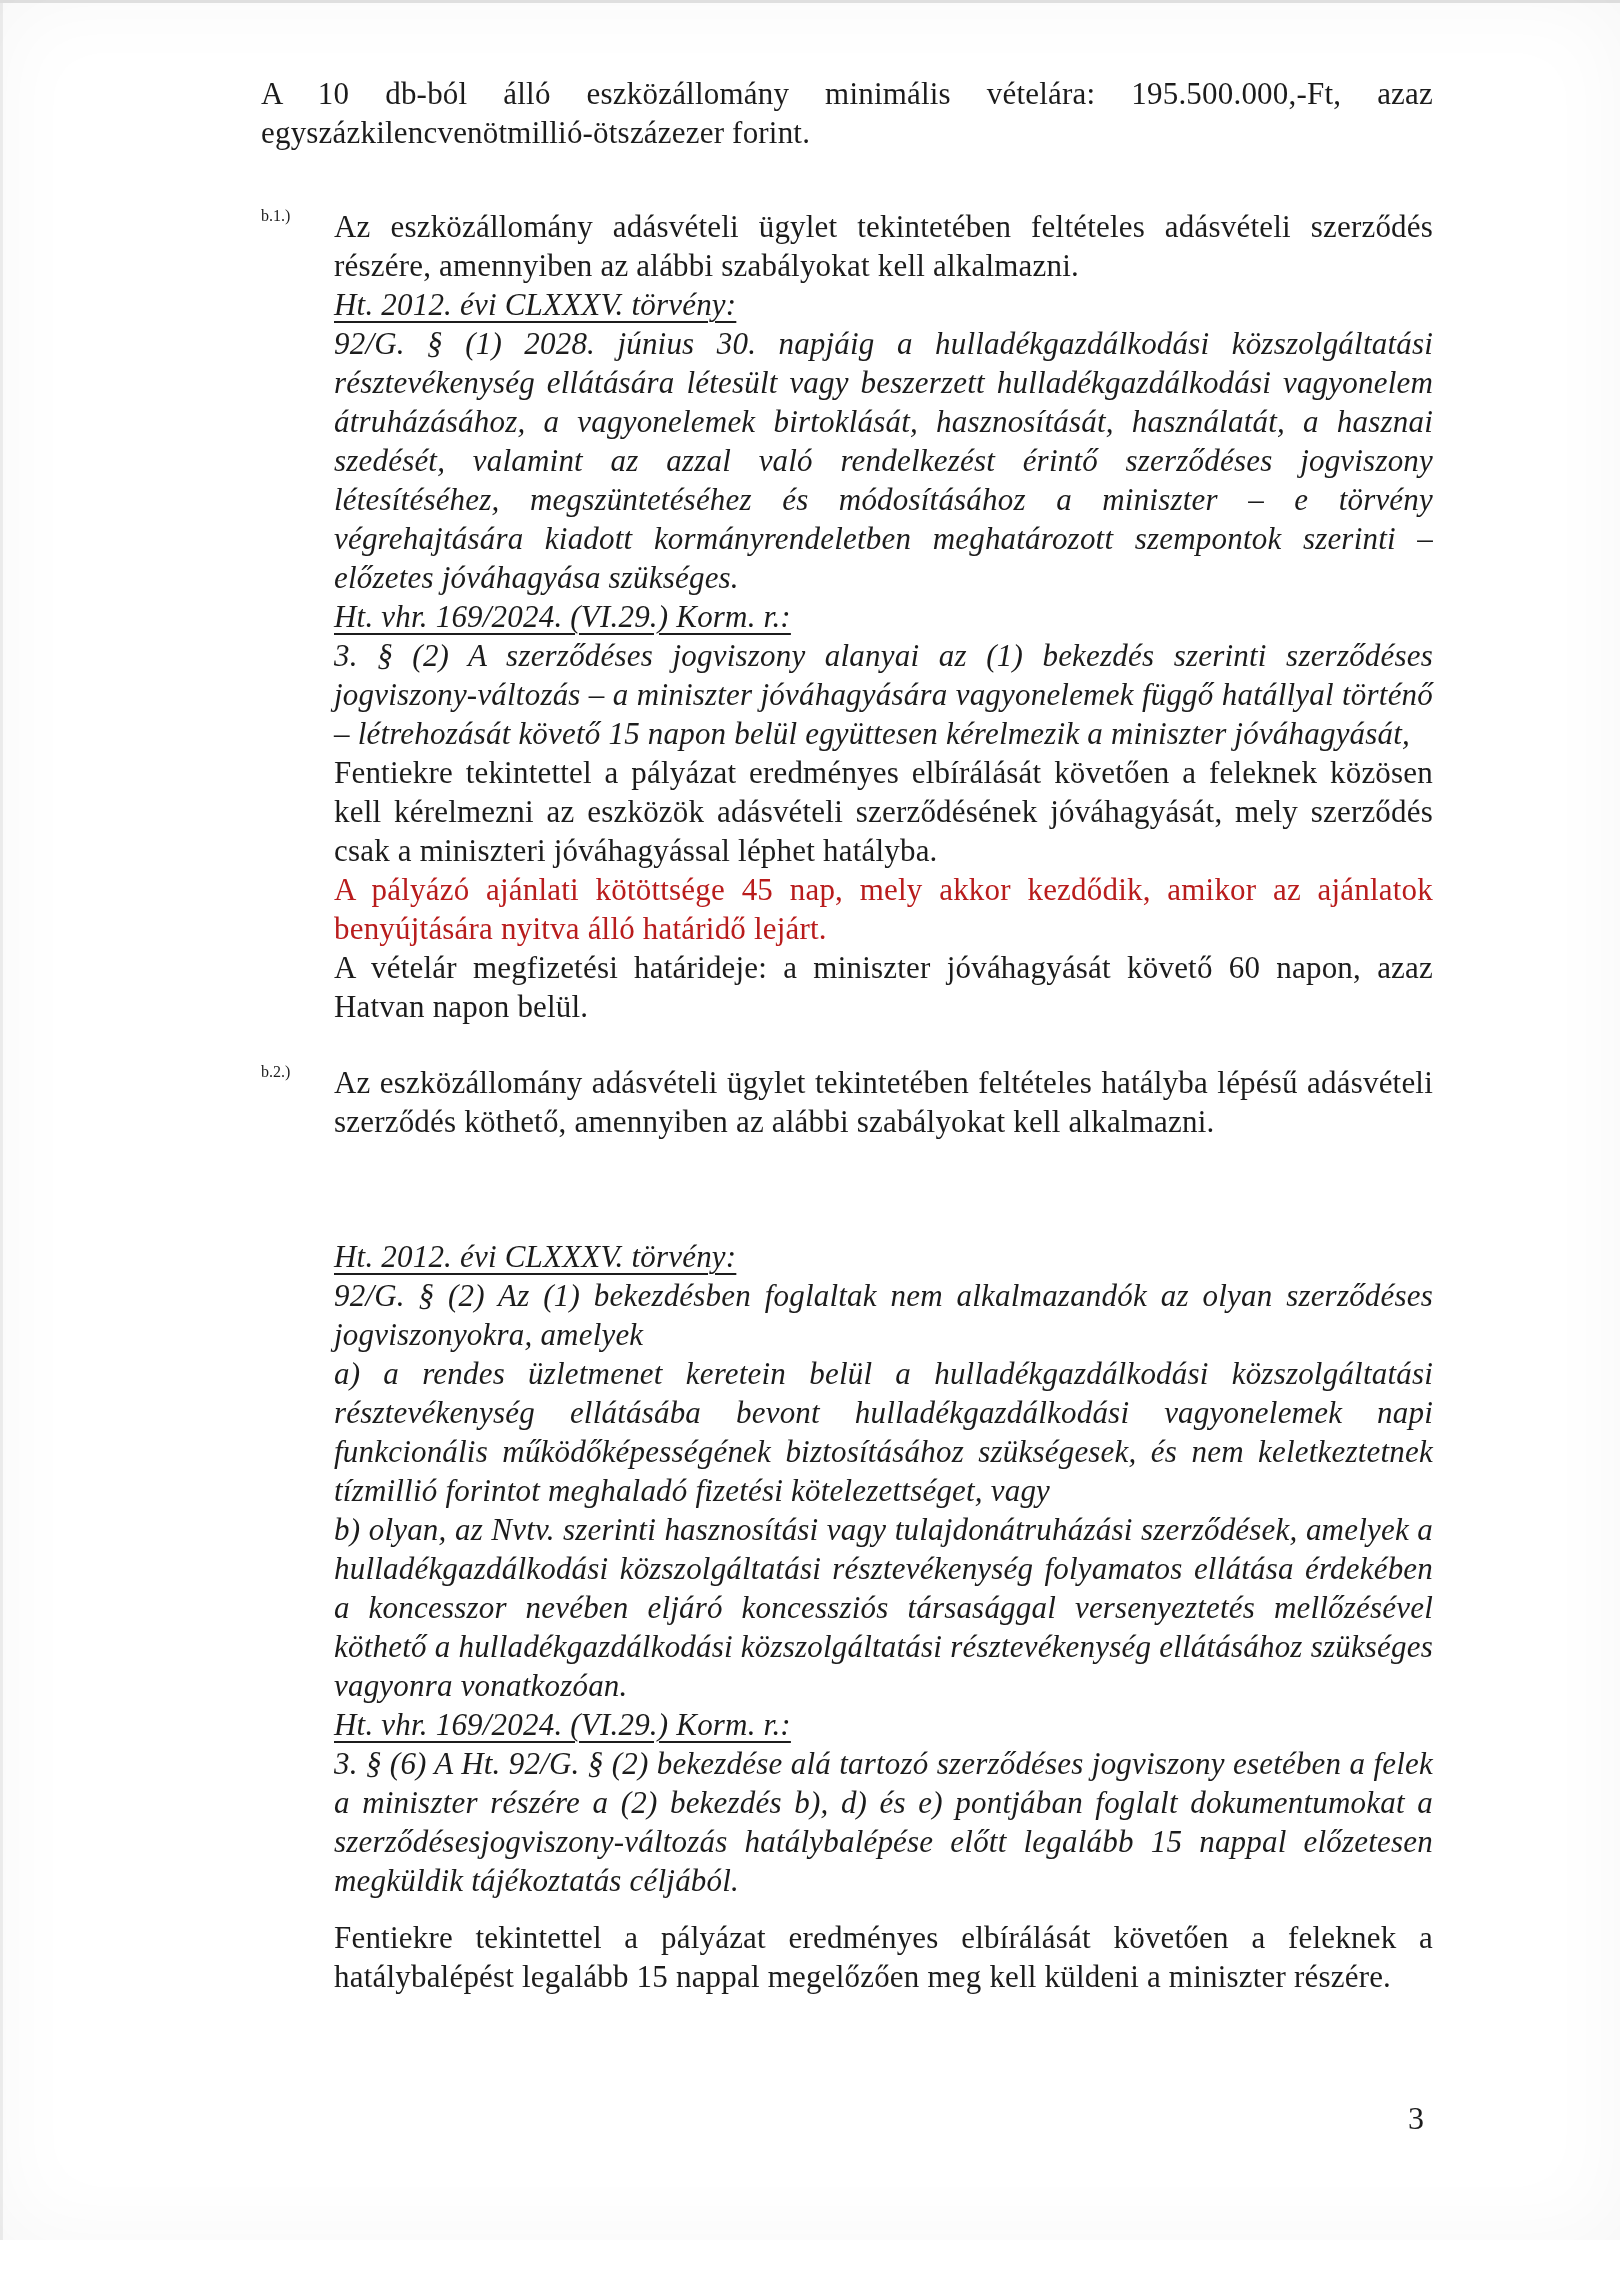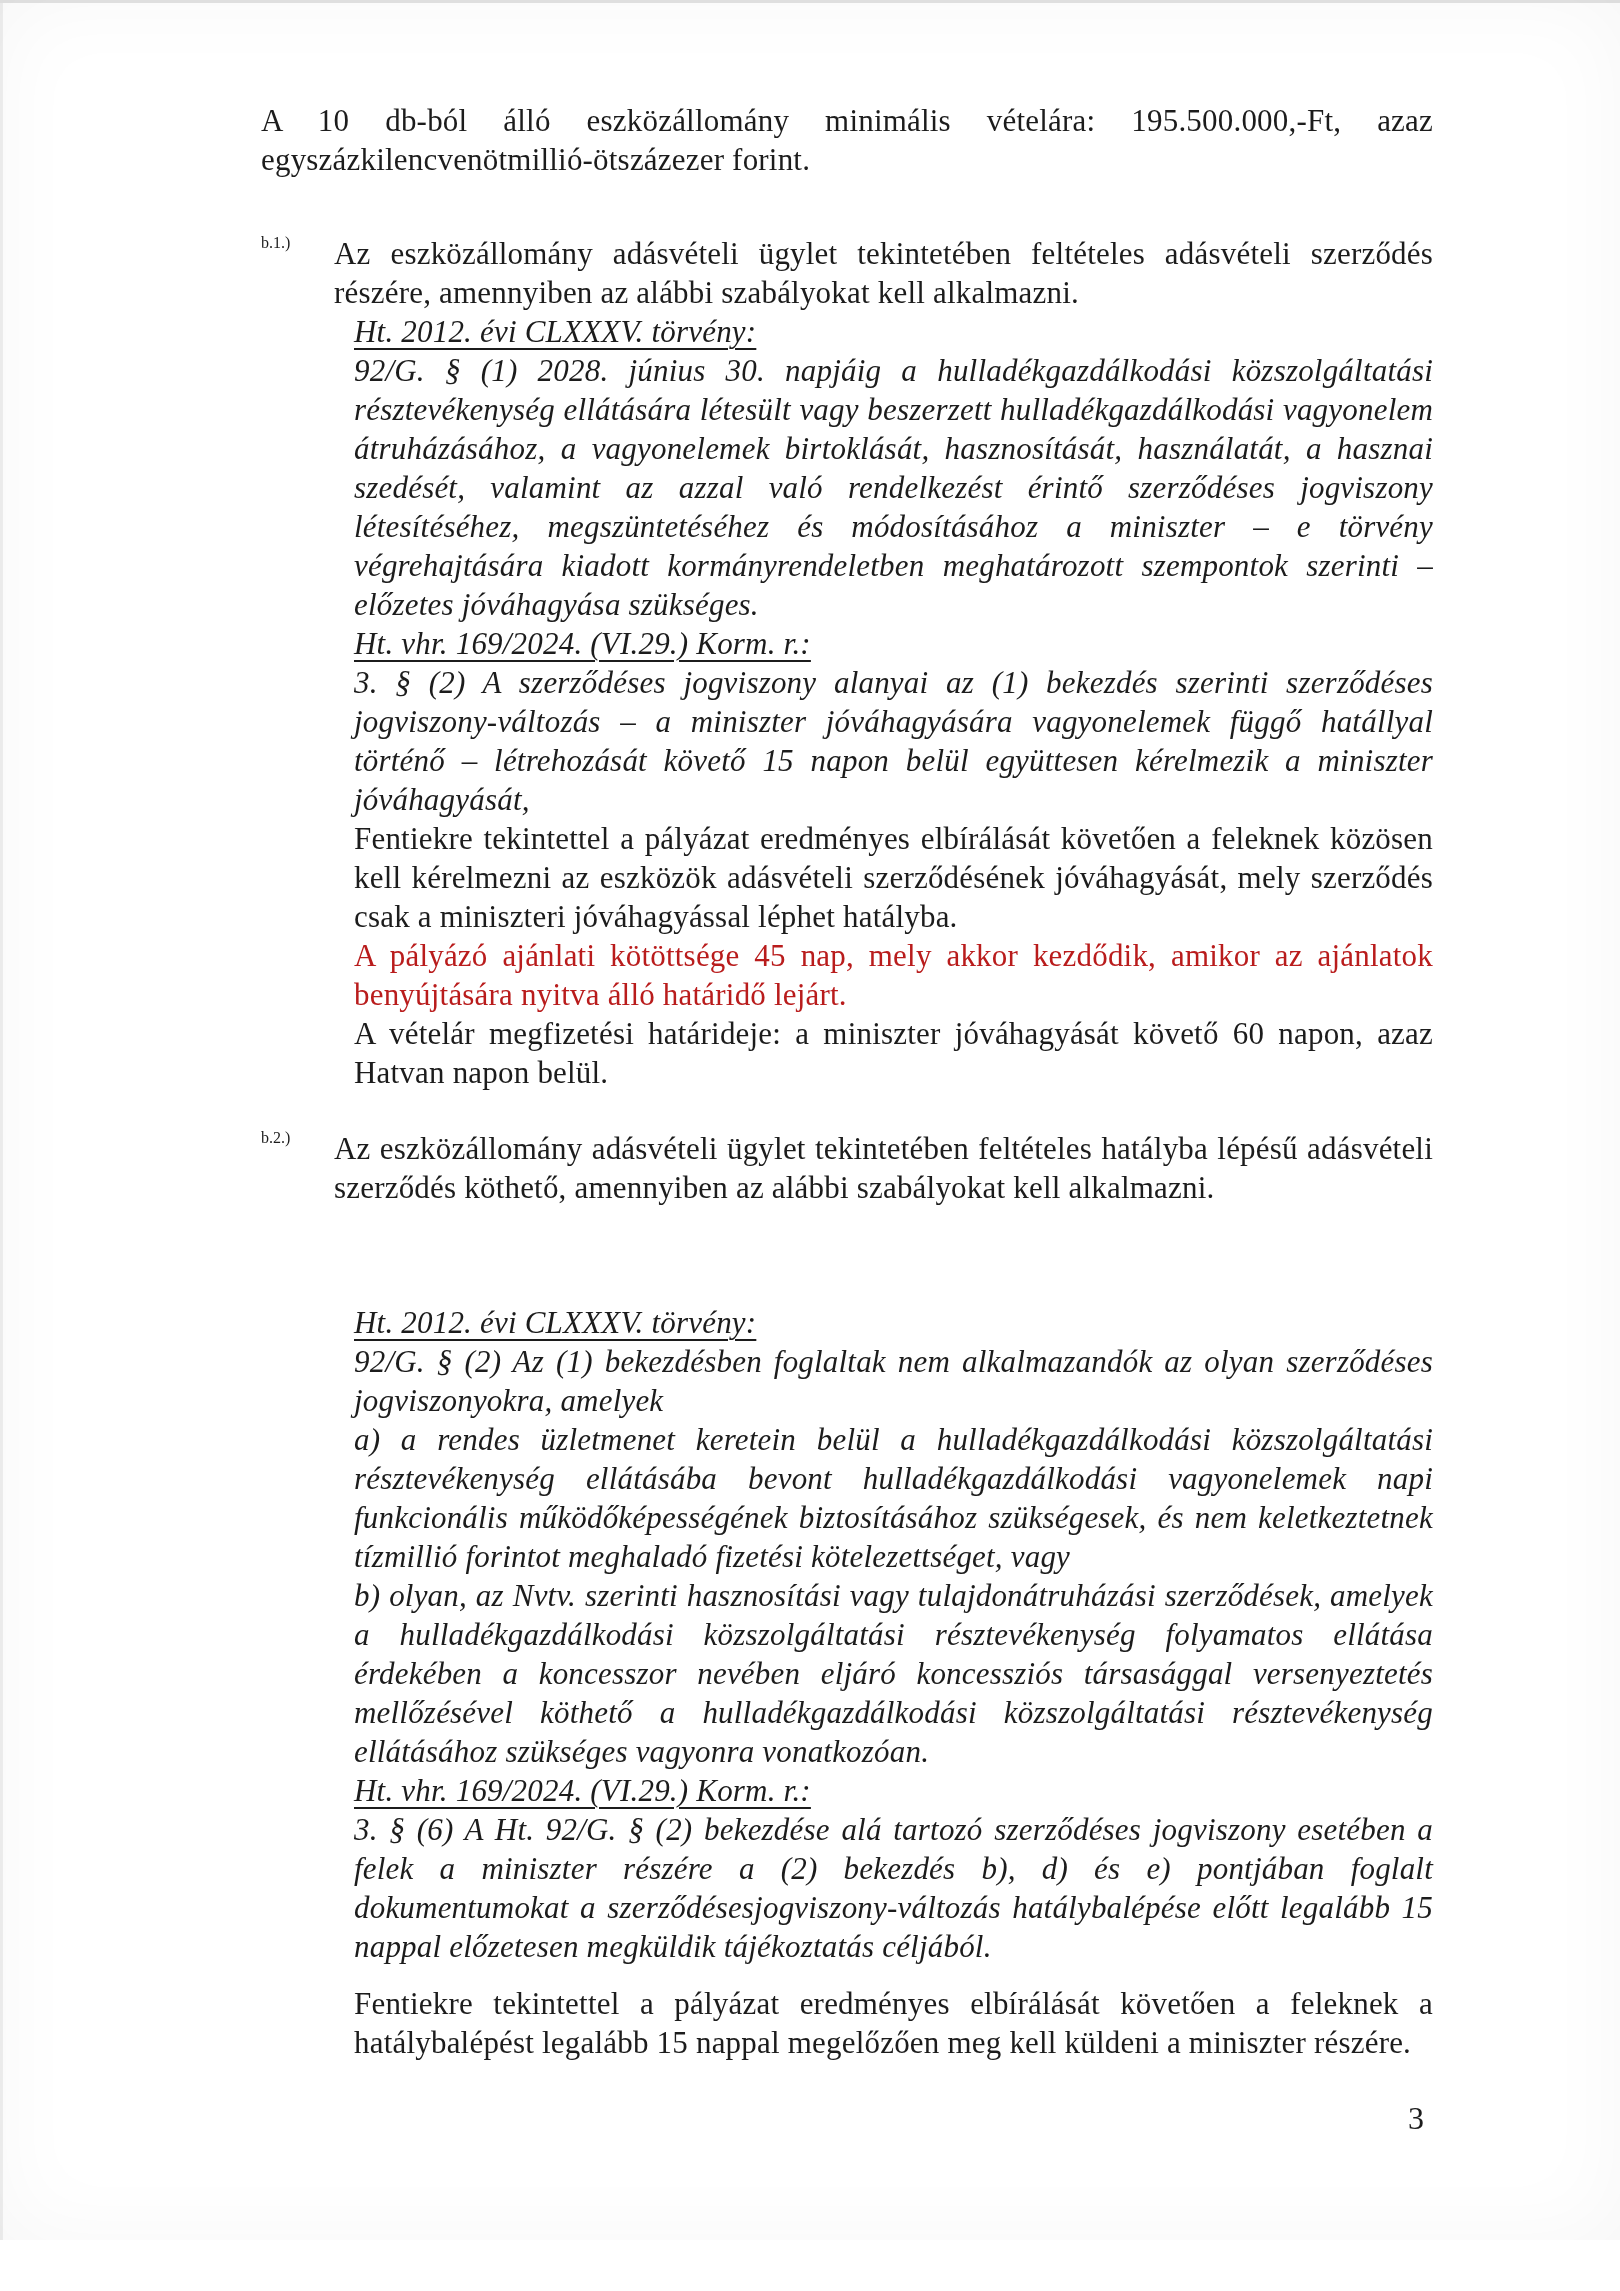--- a/index.html
+++ b/index.html
@@ -12,34 +12,34 @@
     height: 2292px;
     overflow: hidden;
     font-family: "Liberation Serif", "DejaVu Serif", serif;
     color: #1c1c1c;
     position: relative;
   }
   .page {
     box-sizing: border-box;
     width: 1620px;
     height: 2240px;
-    padding: 101px 187px 0 261px;
+    padding: 74px 187px 0 261px;
     position: relative;
     background: #ffffff;
     
     box-shadow: inset 0 0 88px rgba(0,0,0,0.035), inset 0 2.9px 0 #e3e3e3, inset 2.9px 0 0 #efefef;
   }
   p {
     margin: 0;
     font-size: 31px;
     line-height: 39px;
     text-align: justify;
     letter-spacing: 0.2px;
   }
-  .indent { margin-left: 93px; }
+  .indent { margin-left: 73px; }
   .quote  { font-style: italic; }
   .quote-heading {
     font-style: italic;
     text-decoration: underline;
     text-decoration-thickness: 2px;
     text-underline-offset: 5.9px;
   }
   .ul {
     text-decoration-thickness: 2px;
     text-underline-offset: 5.9px;

